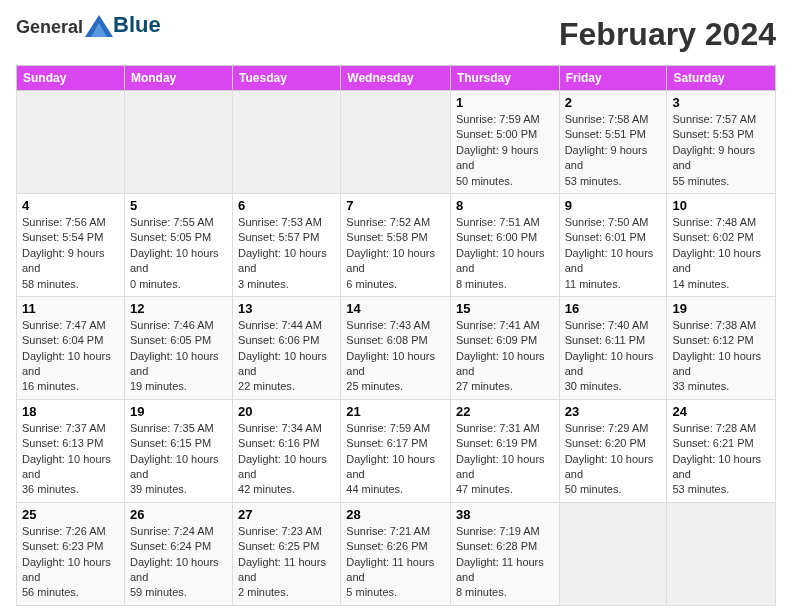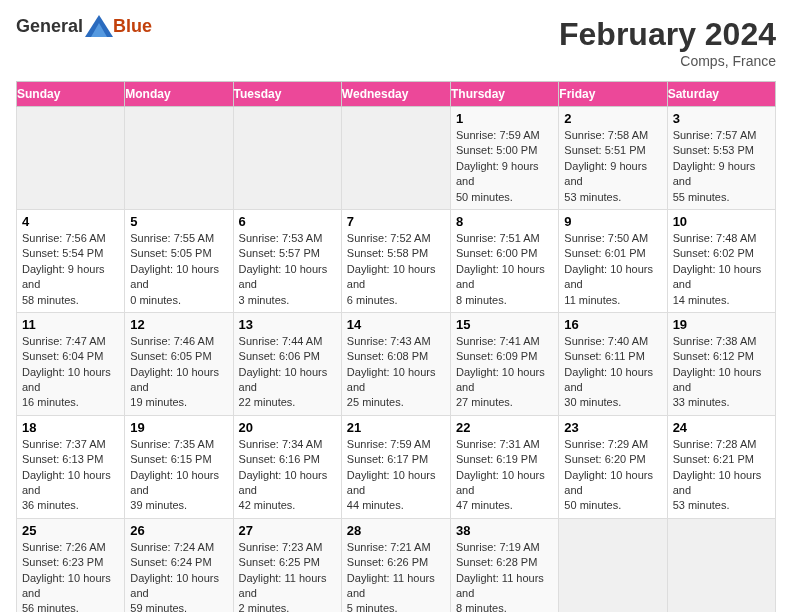--- a/index.html
+++ b/index.html
@@ -11,31 +11,31 @@
       padding: 16px;
     }
     .header {
       display: flex;
       justify-content: space-between;
       align-items: flex-start;
       margin-bottom: 12px;
     }
     .logo {
       display: flex;
-      align-items: flex-end;
+      align-items: center;
     }
     .logo-text-general {
       font-size: 18px;
       font-weight: bold;
       color: #333;
     }
     .logo-text-blue {
-      font-size: 18px;
-      font-weight: bold;
-      color: #c2410c;
+      font-size: 22px;
+      font-weight: bold;
+      color: #0c4a6e;
     }
     .logo-icon {
       width: 28px;
       height: 22px;
       margin-left: 2px;
       margin-top: -2px;
     }
     .title-block {
       text-align: right;
     }
@@ -47,24 +47,24 @@
     .subtitle {
       font-size: 14px;
       color: #555;
     }
     table {
       width: 100%;
       border-collapse: collapse;
       font-size: 11px;
     }
     thead tr th {
-      background: #ec4899;
+      background: #d946ef;
       color: #fff;
       text-align: left;
-      padding: 5px 0;
+      padding: 5px 6px;
       font-size: 12px;
       font-weight: bold;
       border: 1px solid #ccc;
     }
     tbody tr td {
       border: 1px solid #ddd;
       vertical-align: top;
       padding: 4px 5px;
       width: 112px;
       min-height: 70px;
@@ -94,21 +94,20 @@
     <span class="logo-text-general">General</span>
     <svg class="logo-icon" viewBox="0 0 28 22" xmlns="http://www.w3.org/2000/svg">
       <polygon points="0,22 14,0 28,22" fill="#2a6bbf"></polygon>
       <polygon points="6,22 14,8 22,22" fill="#5599e0"></polygon>
     </svg>
     <br>
     <span class="logo-text-blue" style="margin-top:-4px; display:block;">Blue</span>
   </div>
   <div class="title-block">
     <div class="main-title">February 2024</div>
-    <div class="subtitle">Comps, France</div>
   </div>
 </div>
 
 <table>
   <thead>
     <tr id="thead-row">
         <th>Sunday</th>
         <th>Monday</th>
         <th>Tuesday</th>
         <th>Wednesday</th>

